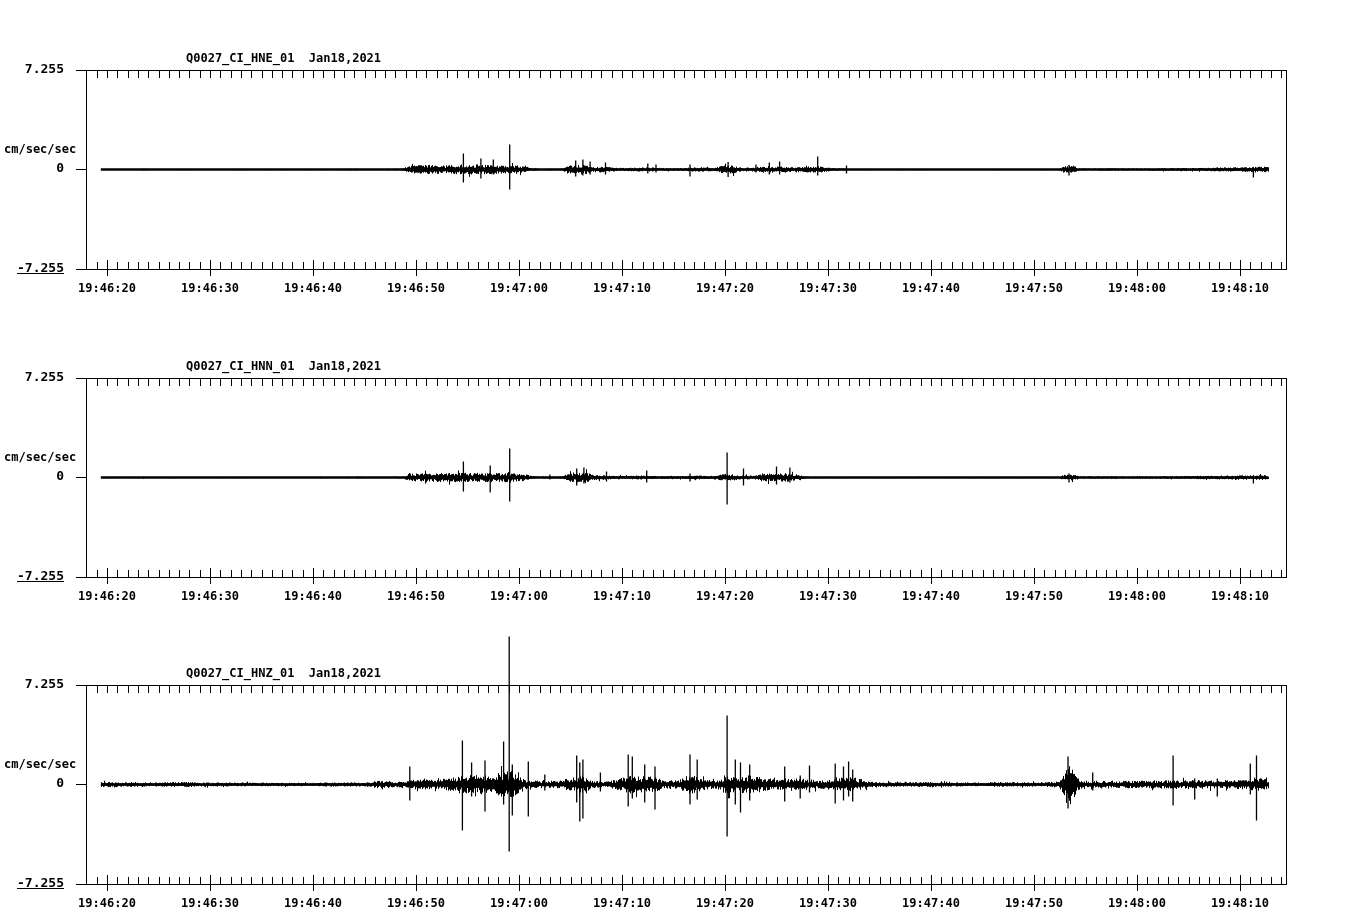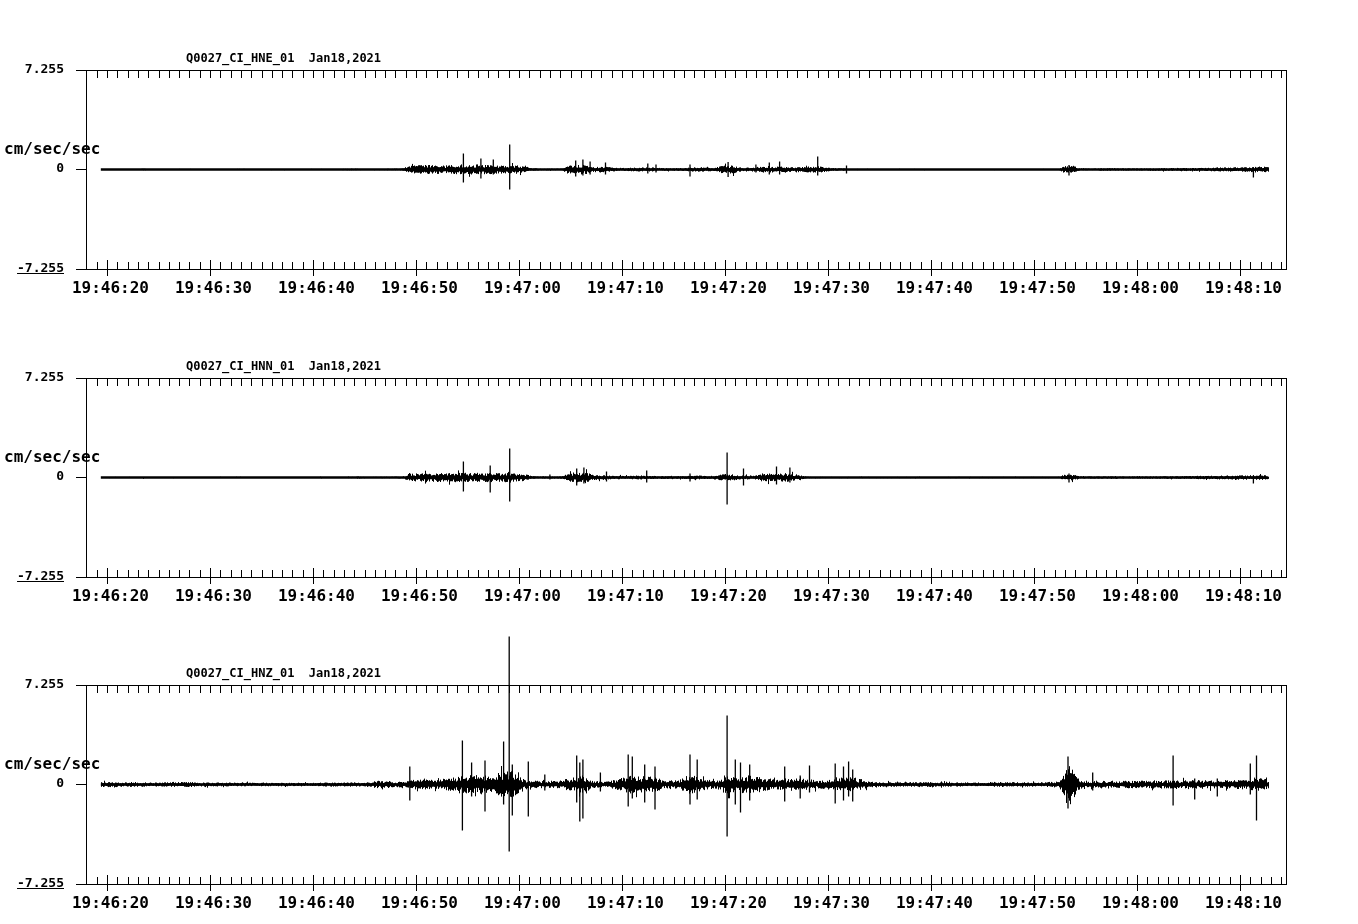--- a/index.html
+++ b/index.html
@@ -16,22 +16,22 @@
   .lbl{position:absolute;font-weight:bold;white-space:pre;line-height:14px;}
   .panel-labels{position:absolute;left:0;top:0;width:0;height:0;}
   .p0{--T:51px;}
   .p1{--T:359px;}
   .p2{--T:666px;}
   .title{font-size:12px;left:186px;top:calc(var(--T) - 19px);}
   .ytick{font-size:13px;left:0;width:64px;text-align:right;}
   .ytick-top{top:calc(var(--T) - 8px);}
   .ytick-zero{top:calc(var(--T) + 91px);}
   .ytick-bottom{top:calc(var(--T) + 191px);text-decoration:underline;}
-  .ylabel{font-size:16px;left:4px;top:calc(var(--T) + 72px);}
-  .xtick{position:absolute;font-size:16px;font-weight:bold;width:84px;text-align:right;line-height:14px;white-space:pre;}
+  .ylabel{font-size:12px;left:4px;top:calc(var(--T) + 72px);}
+  .xtick{position:absolute;font-size:12px;font-weight:bold;width:84px;text-align:center;line-height:14px;white-space:pre;}
 </style>
 </head>
 <body>
 
 <div class="stage">
   <svg id="plot-canvas" width="1358" height="924" viewBox="0 0 1358 924">
       <path d="M86,51 H1286 V250 H86 Z" stroke="#000000" stroke-width="1" fill="none" shape-rendering="crispEdges"></path>
       <path d="M76,51 H86M76,150.5 H86M76,250 H86M86.5,51 V59M86.5,243 V250M97.5,51 V59M97.5,243 V250M107.5,51 V59M107.5,241 V257M117.5,51 V59M117.5,243 V250M128.5,51 V59M128.5,243 V250M138.5,51 V59M138.5,243 V250M148.5,51 V59M148.5,243 V250M159.5,51 V59M159.5,243 V250M169.5,51 V59M169.5,243 V250M179.5,51 V59M179.5,243 V250M189.5,51 V59M189.5,243 V250M200.5,51 V59M200.5,243 V250M210.5,51 V59M210.5,241 V257M220.5,51 V59M220.5,243 V250M231.5,51 V59M231.5,243 V250M241.5,51 V59M241.5,243 V250M251.5,51 V59M251.5,243 V250M262.5,51 V59M262.5,243 V250M272.5,51 V59M272.5,243 V250M282.5,51 V59M282.5,243 V250M292.5,51 V59M292.5,243 V250M303.5,51 V59M303.5,243 V250M313.5,51 V59M313.5,241 V257M323.5,51 V59M323.5,243 V250M334.5,51 V59M334.5,243 V250M344.5,51 V59M344.5,243 V250M354.5,51 V59M354.5,243 V250M365.5,51 V59M365.5,243 V250M375.5,51 V59M375.5,243 V250M385.5,51 V59M385.5,243 V250M395.5,51 V59M395.5,243 V250M406.5,51 V59M406.5,243 V250M416.5,51 V59M416.5,241 V257M426.5,51 V59M426.5,243 V250M437.5,51 V59M437.5,243 V250M447.5,51 V59M447.5,243 V250M457.5,51 V59M457.5,243 V250M468.5,51 V59M468.5,243 V250M478.5,51 V59M478.5,243 V250M488.5,51 V59M488.5,243 V250M498.5,51 V59M498.5,243 V250M509.5,51 V59M509.5,243 V250M519.5,51 V59M519.5,241 V257M529.5,51 V59M529.5,243 V250M540.5,51 V59M540.5,243 V250M550.5,51 V59M550.5,243 V250M560.5,51 V59M560.5,243 V250M571.5,51 V59M571.5,243 V250M581.5,51 V59M581.5,243 V250M591.5,51 V59M591.5,243 V250M601.5,51 V59M601.5,243 V250M612.5,51 V59M612.5,243 V250M622.5,51 V59M622.5,241 V257M632.5,51 V59M632.5,243 V250M643.5,51 V59M643.5,243 V250M653.5,51 V59M653.5,243 V250M663.5,51 V59M663.5,243 V250M674.5,51 V59M674.5,243 V250M684.5,51 V59M684.5,243 V250M694.5,51 V59M694.5,243 V250M704.5,51 V59M704.5,243 V250M715.5,51 V59M715.5,243 V250M725.5,51 V59M725.5,241 V257M735.5,51 V59M735.5,243 V250M746.5,51 V59M746.5,243 V250M756.5,51 V59M756.5,243 V250M766.5,51 V59M766.5,243 V250M777.5,51 V59M777.5,243 V250M787.5,51 V59M787.5,243 V250M797.5,51 V59M797.5,243 V250M807.5,51 V59M807.5,243 V250M818.5,51 V59M818.5,243 V250M828.5,51 V59M828.5,241 V257M838.5,51 V59M838.5,243 V250M849.5,51 V59M849.5,243 V250M859.5,51 V59M859.5,243 V250M869.5,51 V59M869.5,243 V250M880.5,51 V59M880.5,243 V250M890.5,51 V59M890.5,243 V250M900.5,51 V59M900.5,243 V250M910.5,51 V59M910.5,243 V250M921.5,51 V59M921.5,243 V250M931.5,51 V59M931.5,241 V257M941.5,51 V59M941.5,243 V250M952.5,51 V59M952.5,243 V250M962.5,51 V59M962.5,243 V250M972.5,51 V59M972.5,243 V250M983.5,51 V59M983.5,243 V250M993.5,51 V59M993.5,243 V250M1003.5,51 V59M1003.5,243 V250M1013.5,51 V59M1013.5,243 V250M1024.5,51 V59M1024.5,243 V250M1034.5,51 V59M1034.5,241 V257M1044.5,51 V59M1044.5,243 V250M1055.5,51 V59M1055.5,243 V250M1065.5,51 V59M1065.5,243 V250M1075.5,51 V59M1075.5,243 V250M1086.5,51 V59M1086.5,243 V250M1096.5,51 V59M1096.5,243 V250M1106.5,51 V59M1106.5,243 V250M1116.5,51 V59M1116.5,243 V250M1127.5,51 V59M1127.5,243 V250M1137.5,51 V59M1137.5,241 V257M1147.5,51 V59M1147.5,243 V250M1158.5,51 V59M1158.5,243 V250M1168.5,51 V59M1168.5,243 V250M1178.5,51 V59M1178.5,243 V250M1189.5,51 V59M1189.5,243 V250M1199.5,51 V59M1199.5,243 V250M1209.5,51 V59M1209.5,243 V250M1219.5,51 V59M1219.5,243 V250M1230.5,51 V59M1230.5,243 V250M1240.5,51 V59M1240.5,241 V257M1250.5,51 V59M1250.5,243 V250M1261.5,51 V59M1261.5,243 V250M1271.5,51 V59M1271.5,243 V250M1281.5,51 V59M1281.5,243 V250" stroke="#000000" stroke-width="1" fill="none" shape-rendering="crispEdges"></path>
       <path d="M100.82,150.5 H1267.8100000000002" stroke="#000000" stroke-width="2.5" fill="none"></path>
       <path d="M104.5,150.1 V150.8M106.5,150.2 V150.9M108.5,150.1 V150.9M110.5,150.1 V150.8M111.5,150.1 V150.9M119.5,150.2 V150.9M122.5,150.1 V150.7M123.5,150.2 V150.9M125.5,150.2 V150.9M126.5,150.0 V150.9M128.5,150.1 V150.7M137.5,150.1 V150.7M138.5,150.0 V150.8M141.5,149.9 V151.0M142.5,149.8 V150.9M143.5,149.8 V151.2M144.5,149.8 V150.9M145.5,149.9 V151.2M148.5,150.3 V150.9M151.5,150.2 V150.9M157.5,150.1 V150.9M160.5,150.3 V150.9M161.5,150.1 V150.9M163.5,150.1 V150.7M168.5,150.1 V150.9M174.5,150.1 V150.6M175.5,150.1 V150.7M176.5,150.1 V150.9M179.5,149.9 V150.7M182.5,150.1 V150.9M189.5,150.1 V150.8M190.5,149.9 V150.7M191.5,150.1 V150.7M194.5,150.1 V150.8M195.5,150.1 V150.8M201.5,150.1 V150.8M205.5,150.1 V150.8M207.5,150.0 V150.8M210.5,150.2 V150.9M215.5,150.1 V150.7M234.5,150.2 V150.9M235.5,150.1 V150.8M237.5,149.9 V150.8M239.5,149.9 V151.0M243.5,149.9 V150.7M244.5,149.9 V150.7M252.5,150.1 V150.9M254.5,150.0 V150.7M258.5,150.0 V150.7M266.5,150.3 V150.9M267.5,150.1 V150.8M270.5,150.3 V150.9M271.5,150.1 V151.1M282.5,150.1 V150.9M284.5,150.2 V151.2M290.5,150.0 V150.9M292.5,150.0 V150.9M294.5,150.0 V150.9M297.5,150.1 V150.8M301.5,150.2 V150.9M308.5,150.1 V150.9M311.5,149.9 V150.9M314.5,150.2 V151.0M321.5,149.9 V150.9M324.5,150.1 V150.9M336.5,150.1 V151.0M338.5,150.0 V150.9M342.5,150.1 V151.1M343.5,149.9 V151.1M344.5,150.0 V150.7M345.5,149.9 V150.8M346.5,150.1 V151.1M347.5,149.9 V151.2M348.5,150.0 V151.0M349.5,150.1 V151.2M350.5,150.0 V150.8M351.5,149.7 V151.2M352.5,149.9 V151.0M353.5,150.1 V151.1M354.5,150.1 V151.0M355.5,149.7 V151.1M356.5,149.9 V151.1M357.5,149.8 V151.0M360.5,150.2 V151.1M361.5,150.2 V150.9M365.5,150.1 V150.8M366.5,150.1 V150.7M369.5,150.0 V150.9M371.5,150.2 V151.0M373.5,150.2 V151.0M374.5,150.3 V151.2M375.5,150.1 V150.7M376.5,150.3 V151.0M377.5,150.3 V151.0M378.5,150.1 V150.9M379.5,150.3 V151.1M380.5,150.1 V151.0M381.5,150.0 V151.0M382.5,150.0 V150.7M383.5,150.0 V150.9M384.5,150.1 V151.1M385.5,150.2 V151.0M386.5,150.1 V150.9M387.5,149.8 V151.2M388.5,149.8 V150.8M390.5,150.2 V150.9M391.5,150.2 V151.1M392.5,149.9 V151.1M393.5,150.1 V151.1M394.5,149.7 V150.9M395.5,149.8 V151.2M396.5,149.7 V150.9M397.5,149.9 V151.1M398.5,150.0 V151.0M399.5,149.9 V150.8M400.5,149.8 V151.3M401.5,149.7 V150.9M402.5,149.5 V151.4M403.5,149.5 V151.7M404.5,149.3 V151.6M405.5,148.2 V152.0M406.5,149.1 V152.8M407.5,148.3 V152.2M408.5,147.8 V153.2M409.5,147.4 V152.4M410.5,148.6 V152.9M411.5,146.8 V153.6M412.5,144.9 V153.3M413.5,147.0 V152.4M414.5,146.5 V154.4M415.5,147.4 V153.7M416.5,147.0 V153.6M417.5,147.2 V153.7M418.5,146.3 V153.8M419.5,146.2 V153.6M420.5,146.4 V154.7M421.5,146.2 V154.3M422.5,147.2 V153.0M423.5,146.7 V153.7M424.5,148.2 V152.8M425.5,146.0 V153.5M426.5,146.8 V153.2M427.5,148.5 V154.5M428.5,146.1 V155.0M429.5,146.0 V154.6M430.5,148.4 V152.6M431.5,146.9 V153.3M432.5,146.2 V154.6M433.5,148.1 V153.4M434.5,147.1 V152.4M435.5,146.6 V153.9M436.5,147.1 V152.7M437.5,147.5 V154.9M438.5,148.1 V154.9M439.5,148.2 V152.5M440.5,148.0 V153.4M441.5,147.2 V153.9M442.5,147.6 V153.6M443.5,146.5 V152.5M444.5,147.4 V152.3M445.5,149.0 V152.2M446.5,146.3 V154.1M447.5,147.8 V152.5M448.5,146.7 V153.4M449.5,146.4 V153.2M450.5,147.8 V153.1M451.5,146.1 V154.6M452.5,147.5 V153.1M453.5,147.9 V154.6M454.5,148.1 V155.0M455.5,148.4 V153.6M456.5,147.8 V155.2M457.5,148.0 V153.1M458.5,147.3 V153.4M459.5,148.4 V152.3M460.5,146.4 V155.2M461.5,145.4 V154.9M462.5,148.4 V153.3M463.5,145.5 V153.3M464.5,148.3 V154.5M465.5,148.2 V154.2M466.5,147.4 V153.5M467.5,148.4 V153.0M468.5,147.6 V155.0M469.5,146.2 V157.8M470.5,147.9 V154.7M471.5,147.8 V155.5M472.5,147.2 V154.3M473.5,146.5 V152.8M474.5,148.6 V154.1M475.5,148.6 V154.1M476.5,145.5 V154.8M477.5,145.4 V154.6M478.5,147.2 V155.1M479.5,146.8 V152.6M480.5,148.4 V153.0M481.5,146.5 V154.5M482.5,146.2 V152.6M483.5,148.2 V152.5M484.5,148.6 V155.2M485.5,146.0 V153.5M486.5,148.0 V154.9M487.5,146.1 V154.2M488.5,146.3 V153.7M489.5,148.1 V154.8M490.5,146.3 V155.1M491.5,146.5 V155.0M492.5,147.2 V153.8M493.5,148.6 V153.8M494.5,147.8 V154.7M495.5,147.9 V153.7M496.5,147.8 V154.7M497.5,146.6 V152.2M498.5,148.8 V154.4M499.5,147.5 V152.7M500.5,147.7 V152.8M501.5,146.6 V154.6M502.5,147.0 V153.1M503.5,146.8 V154.1M504.5,148.4 V153.4M505.5,147.1 V154.4M506.5,148.3 V152.5M507.5,147.9 V152.8M508.5,148.5 V153.9M509.5,148.0 V154.3M510.5,147.2 V154.4M511.5,147.2 V153.9M512.5,144.0 V152.5M513.5,147.2 V153.0M514.5,148.7 V153.6M515.5,146.7 V152.6M516.5,147.0 V154.8M517.5,146.4 V153.3M518.5,148.3 V153.2M519.5,148.7 V152.0M520.5,147.8 V156.1M521.5,149.0 V153.6M522.5,147.4 V152.4M523.5,147.7 V152.3M524.5,147.8 V153.1M525.5,146.7 V152.8M526.5,148.1 V152.2M527.5,147.9 V152.0M528.5,148.6 V151.9M529.5,149.1 V151.3M530.5,149.2 V151.5M531.5,149.3 V151.3M532.5,149.9 V151.3M533.5,149.6 V151.7M534.5,149.5 V151.5M535.5,149.3 V151.5M536.5,149.4 V151.2M537.5,149.8 V151.4M538.5,150.0 V151.4M540.5,149.8 V150.9M541.5,150.0 V151.2M542.5,150.2 V151.0M543.5,150.2 V151.1M544.5,149.9 V150.8M545.5,150.0 V150.8M546.5,150.2 V151.3M547.5,149.8 V151.2M548.5,149.9 V151.2M549.5,149.8 V150.9M550.5,150.0 V151.8M551.5,149.7 V151.0M552.5,149.8 V150.9M553.5,150.1 V151.1M554.5,149.9 V150.9M555.5,150.0 V151.2M556.5,149.8 V151.0M557.5,149.7 V150.8M558.5,149.9 V151.0M559.5,150.1 V151.0M560.5,149.7 V150.8M561.5,149.7 V150.8M562.5,149.7 V151.2M563.5,149.5 V151.8M564.5,149.1 V152.8M565.5,148.6 V152.2M566.5,148.0 V151.8M567.5,147.6 V154.5M568.5,147.9 V153.9M569.5,146.8 V152.6M570.5,146.5 V154.4M571.5,146.8 V153.4M572.5,148.5 V153.5M573.5,148.2 V153.8M574.5,146.9 V154.2M575.5,146.9 V153.1M576.5,148.4 V153.9M577.5,148.7 V152.7M578.5,146.0 V153.8M579.5,148.5 V153.3M580.5,148.6 V153.1M581.5,148.6 V155.4M582.5,148.4 V155.0M583.5,145.9 V153.8M584.5,146.5 V152.2M585.5,146.7 V154.9M586.5,147.0 V155.0M587.5,146.9 V152.4M588.5,148.3 V153.3M589.5,148.0 V154.1M590.5,148.0 V153.0M591.5,148.2 V152.5M592.5,148.6 V151.7M593.5,148.2 V152.9M594.5,149.3 V151.5M595.5,149.5 V153.2M596.5,149.0 V151.9M597.5,147.9 V152.1M598.5,149.5 V151.9M599.5,148.8 V153.2M600.5,148.7 V153.5M601.5,147.9 V153.0M602.5,148.1 V152.9M603.5,149.4 V153.2M604.5,148.7 V152.4M605.5,148.4 V152.9M606.5,147.9 V152.1M607.5,148.1 V151.6M608.5,148.2 V152.2M609.5,148.1 V152.7M610.5,148.4 V151.3M611.5,148.7 V152.0M612.5,148.6 V151.8M613.5,149.1 V152.4M614.5,149.2 V152.4M615.5,149.3 V151.4M616.5,148.8 V152.0M617.5,149.5 V151.6M618.5,149.6 V151.4M619.5,149.7 V151.6M620.5,148.8 V151.1M621.5,149.5 V151.3M622.5,149.0 V151.3M623.5,148.9 V151.4M624.5,149.9 V151.9M625.5,149.6 V151.8M626.5,149.6 V151.4M627.5,149.5 V151.8M628.5,149.0 V152.1M629.5,149.6 V151.9M630.5,148.7 V151.6M631.5,149.5 V152.3M632.5,149.1 V151.5M633.5,149.8 V152.3M634.5,148.6 V152.0M635.5,149.2 V151.7M636.5,149.6 V152.2M637.5,149.6 V152.2M638.5,149.6 V152.5M639.5,148.8 V152.5M640.5,149.3 V152.1M641.5,149.0 V151.7M642.5,148.4 V152.4M643.5,148.7 V151.5M644.5,149.5 V151.5M645.5,149.7 V151.7M646.5,148.4 V151.9M647.5,148.7 V151.8M648.5,149.2 V151.6M649.5,148.8 V152.5M650.5,149.7 V151.8M651.5,149.4 V151.5M652.5,148.4 V152.5M653.5,148.5 V152.1M654.5,149.0 V151.3M655.5,149.7 V151.4M656.5,149.7 V152.2M657.5,149.0 V151.2M658.5,149.4 V151.2M659.5,148.9 V151.1M660.5,149.7 V151.2M661.5,149.1 V151.2M662.5,149.3 V151.5M663.5,149.2 V151.3M664.5,150.0 V151.8M665.5,150.0 V151.6M666.5,149.2 V151.4M667.5,149.7 V151.9M668.5,149.6 V152.5M669.5,149.7 V151.2M670.5,149.4 V151.2M671.5,149.9 V151.2M672.5,149.7 V151.4M673.5,149.5 V151.4M674.5,149.5 V151.8M675.5,149.9 V151.0M676.5,149.1 V151.1M677.5,149.7 V151.5M678.5,149.5 V151.8M679.5,149.8 V151.4M680.5,149.0 V151.2M681.5,149.7 V151.4M682.5,149.8 V151.8M683.5,149.8 V151.9M684.5,149.5 V151.4M685.5,149.1 V151.5M686.5,149.4 V151.7M687.5,149.7 V152.0M688.5,148.7 V152.3M689.5,149.4 V151.5M690.5,148.6 V151.4M691.5,149.0 V152.1M692.5,149.3 V152.6M693.5,149.5 V152.3M694.5,148.3 V151.4M695.5,148.8 V152.5M696.5,149.6 V152.1M697.5,148.9 V151.9M698.5,149.2 V152.7M699.5,149.3 V152.5M700.5,148.8 V152.2M701.5,148.2 V151.8M702.5,149.1 V152.6M703.5,148.6 V152.6M704.5,148.8 V151.9M705.5,148.8 V151.2M706.5,148.6 V151.7M707.5,147.8 V151.5M708.5,148.7 V152.3M709.5,149.1 V152.2M710.5,149.6 V152.3M711.5,149.3 V151.8M712.5,149.4 V151.5M713.5,149.7 V151.9M714.5,149.5 V152.0M715.5,148.8 V151.8M716.5,149.0 V152.2M717.5,148.0 V152.3M718.5,149.2 V152.0M719.5,147.6 V153.1M720.5,147.3 V152.3M721.5,147.1 V154.1M722.5,147.1 V154.0M723.5,147.3 V153.2M724.5,146.7 V152.8M725.5,144.6 V153.2M726.5,148.2 V153.8M727.5,147.3 V152.2M728.5,147.3 V152.7M729.5,149.1 V153.1M730.5,148.0 V154.5M731.5,146.5 V153.5M732.5,146.8 V154.2M733.5,148.4 V157.0M734.5,148.4 V154.1M735.5,149.0 V153.8M736.5,147.6 V153.3M737.5,149.2 V152.1M738.5,148.9 V151.5M739.5,148.5 V152.7M740.5,148.4 V152.7M741.5,149.3 V151.4M742.5,149.3 V151.4M743.5,149.6 V152.1M744.5,149.7 V151.5M745.5,149.6 V151.4M746.5,148.8 V152.6M747.5,148.5 V151.7M748.5,148.7 V152.1M749.5,149.4 V151.3M750.5,149.1 V151.3M751.5,149.0 V151.8M752.5,149.0 V152.6M753.5,148.7 V151.3M754.5,149.3 V152.6M755.5,149.4 V151.7M756.5,148.7 V152.5M757.5,147.9 V151.5M758.5,148.7 V151.8M759.5,149.1 V152.8M760.5,147.9 V152.4M761.5,148.7 V152.9M762.5,148.1 V153.1M763.5,147.9 V153.6M764.5,148.0 V152.3M765.5,149.0 V153.1M766.5,148.8 V152.1M767.5,148.9 V152.7M768.5,147.0 V151.8M769.5,147.1 V153.1M770.5,149.2 V153.4M771.5,148.4 V151.8M772.5,147.9 V153.5M773.5,149.2 V152.7M774.5,149.2 V152.4M775.5,148.5 V152.3M776.5,148.9 V152.5M777.5,147.6 V152.2M778.5,147.9 V152.0M779.5,148.9 V151.8M780.5,147.8 V152.0M781.5,147.6 V152.8M782.5,148.6 V153.0M783.5,148.9 V153.0M784.5,148.7 V153.1M785.5,149.5 V153.7M786.5,148.0 V153.0M787.5,148.8 V152.6M788.5,148.5 V152.0M789.5,149.2 V152.8M790.5,148.7 V152.9M791.5,148.2 V151.9M792.5,148.2 V151.4M793.5,149.1 V152.0M794.5,149.6 V151.4M795.5,148.7 V152.6M796.5,149.2 V153.4M797.5,148.3 V151.5M798.5,148.2 V153.2M799.5,148.2 V152.0M800.5,148.7 V152.5M801.5,149.2 V152.0M802.5,148.0 V152.6M803.5,149.3 V152.7M804.5,148.1 V152.9M805.5,148.4 V153.0M806.5,146.7 V153.2M807.5,148.5 V153.4M808.5,147.5 V153.3M809.5,148.9 V152.8M810.5,148.1 V153.4M811.5,148.5 V152.4M812.5,149.3 V152.4M813.5,147.8 V153.6M814.5,148.8 V153.1M815.5,148.2 V153.5M816.5,148.5 V151.9M817.5,148.7 V152.5M818.5,147.3 V152.5M819.5,149.0 V152.9M820.5,147.6 V152.8M821.5,147.8 V153.4M822.5,148.0 V152.9M823.5,148.6 V152.0M824.5,149.4 V153.0M825.5,148.9 V152.0M826.5,148.8 V152.6M827.5,149.3 V152.1M828.5,148.7 V152.4M829.5,148.8 V152.1M830.5,149.8 V151.6M831.5,149.4 V151.7M832.5,149.4 V151.3M833.5,149.1 V151.7M834.5,149.8 V151.0M835.5,149.2 V151.5M836.5,150.0 V151.7M837.5,150.0 V151.7M838.5,149.4 V151.4M839.5,149.4 V151.2M840.5,149.5 V151.2M841.5,149.5 V151.0M842.5,149.8 V151.2M843.5,149.5 V151.7M844.5,149.6 V151.4M845.5,149.9 V151.2M846.5,150.0 V150.8M848.5,150.2 V151.1M849.5,150.0 V151.2M850.5,150.0 V150.8M851.5,150.3 V151.0M853.5,150.2 V150.9M855.5,150.1 V151.0M856.5,150.1 V150.7M857.5,149.9 V151.1M858.5,150.0 V151.0M859.5,150.1 V151.0M860.5,150.1 V150.8M861.5,150.1 V151.0M862.5,150.0 V150.9M863.5,150.0 V150.7M864.5,150.0 V150.9M865.5,150.2 V150.9M867.5,149.8 V151.0M868.5,150.1 V151.0M869.5,150.2 V150.9M872.5,150.1 V150.9M873.5,150.3 V150.9M874.5,150.0 V150.9M876.5,150.3 V151.0M879.5,150.1 V150.9M880.5,150.1 V150.9M881.5,150.1 V150.9M882.5,150.1 V150.7M883.5,150.1 V150.9M885.5,150.3 V151.0M894.5,150.2 V151.0M898.5,150.1 V151.0M899.5,149.8 V150.9M903.5,150.0 V150.7M904.5,150.0 V150.8M905.5,150.1 V150.9M906.5,150.3 V150.9M907.5,150.2 V150.9M908.5,150.0 V150.8M912.5,150.2 V150.9M914.5,149.9 V150.9M916.5,150.3 V150.9M921.5,150.1 V150.7M923.5,150.2 V150.9M924.5,150.3 V151.2M926.5,150.3 V150.9M928.5,150.2 V151.0M944.5,150.1 V150.7M948.5,150.2 V150.9M954.5,150.1 V150.9M956.5,150.1 V150.9M957.5,150.3 V150.9M961.5,150.2 V150.9M970.5,150.1 V150.8M972.5,150.3 V150.9M974.5,150.2 V151.0M978.5,150.1 V150.8M983.5,150.2 V150.9M986.5,150.3 V150.9M994.5,150.3 V151.1M1009.5,150.1 V150.8M1010.5,150.2 V150.9M1015.5,150.1 V150.8M1017.5,150.1 V150.9M1023.5,150.1 V150.8M1024.5,150.2 V151.0M1026.5,150.3 V151.0M1029.5,150.3 V150.9M1031.5,150.1 V150.9M1034.5,150.0 V150.9M1037.5,150.1 V150.7M1038.5,150.1 V150.9M1039.5,150.1 V150.9M1043.5,149.9 V150.9M1047.5,150.1 V150.8M1048.5,150.0 V150.7M1049.5,150.3 V151.0M1054.5,150.3 V150.9M1056.5,150.1 V150.9M1058.5,150.0 V150.7M1059.5,150.1 V151.2M1060.5,149.3 V151.5M1061.5,149.6 V152.4M1062.5,148.2 V151.5M1063.5,147.9 V153.6M1064.5,148.4 V153.1M1065.5,147.1 V151.8M1066.5,148.5 V153.3M1067.5,147.4 V153.3M1068.5,149.1 V153.6M1069.5,146.9 V152.0M1070.5,147.9 V153.4M1071.5,147.1 V153.6M1072.5,147.6 V152.9M1073.5,146.8 V152.4M1074.5,147.5 V153.0M1075.5,147.6 V152.7M1076.5,149.0 V152.5M1077.5,149.8 V151.8M1078.5,149.9 V151.8M1079.5,149.5 V151.5M1080.5,150.0 V150.9M1081.5,149.4 V151.0M1082.5,149.9 V151.1M1083.5,149.1 V151.2M1084.5,149.8 V150.8M1085.5,149.6 V151.2M1086.5,149.7 V151.2M1087.5,149.8 V151.2M1088.5,149.6 V151.0M1089.5,149.8 V151.0M1091.5,149.9 V150.9M1092.5,149.9 V151.1M1093.5,149.8 V150.8M1094.5,149.6 V151.0M1095.5,149.5 V150.9M1096.5,150.0 V151.0M1097.5,150.0 V151.0M1098.5,149.6 V151.1M1099.5,149.9 V151.4M1100.5,149.5 V151.7M1101.5,149.3 V151.6M1102.5,150.0 V151.2M1103.5,149.6 V151.7M1104.5,149.7 V151.2M1105.5,149.8 V151.4M1106.5,149.8 V151.3M1107.5,149.3 V151.7M1108.5,149.6 V151.1M1109.5,149.2 V151.3M1110.5,149.5 V151.7M1111.5,149.6 V151.1M1112.5,149.3 V151.1M1113.5,150.0 V151.2M1114.5,149.1 V151.1M1115.5,149.7 V151.5M1116.5,149.8 V151.2M1117.5,149.5 V151.2M1118.5,149.6 V151.5M1119.5,149.9 V151.0M1120.5,149.7 V151.0M1121.5,149.8 V151.4M1122.5,149.4 V151.0M1123.5,149.4 V151.6M1124.5,150.1 V151.1M1125.5,149.7 V151.4M1126.5,150.0 V151.5M1127.5,149.7 V151.3M1128.5,149.4 V151.5M1129.5,149.5 V151.2M1130.5,149.8 V151.2M1131.5,150.0 V151.3M1132.5,149.5 V151.1M1133.5,149.6 V151.2M1134.5,149.6 V151.2M1135.5,150.1 V151.0M1136.5,149.5 V151.4M1137.5,149.5 V151.3M1138.5,150.0 V151.0M1139.5,149.9 V151.4M1140.5,149.7 V151.2M1141.5,149.5 V151.5M1142.5,149.9 V151.4M1143.5,150.1 V151.1M1144.5,149.5 V151.2M1145.5,150.0 V151.1M1146.5,149.6 V151.0M1147.5,149.8 V151.3M1148.5,149.8 V151.5M1149.5,149.7 V151.3M1150.5,149.6 V151.9M1151.5,150.0 V151.1M1152.5,150.0 V151.7M1153.5,149.6 V151.7M1154.5,150.0 V151.4M1155.5,149.9 V151.8M1156.5,149.8 V151.4M1157.5,149.8 V151.2M1158.5,149.7 V151.7M1159.5,149.5 V151.5M1160.5,150.0 V151.4M1161.5,149.2 V151.1M1162.5,149.6 V151.6M1163.5,149.5 V152.6M1164.5,149.1 V151.4M1165.5,149.9 V151.8M1166.5,149.5 V151.5M1167.5,150.0 V151.1M1168.5,150.0 V151.7M1169.5,149.6 V151.5M1170.5,149.6 V151.1M1171.5,149.0 V151.5M1172.5,149.4 V151.9M1173.5,149.1 V151.3M1174.5,149.9 V151.4M1175.5,149.7 V151.1M1176.5,149.9 V151.5M1177.5,148.9 V151.5M1178.5,149.3 V151.3M1179.5,149.8 V151.3M1180.5,149.4 V151.9M1181.5,149.5 V152.3M1182.5,149.4 V151.6M1183.5,149.0 V151.1M1184.5,149.1 V151.9M1185.5,149.5 V151.7M1186.5,149.0 V152.1M1187.5,149.9 V151.5M1188.5,149.7 V151.4M1189.5,150.0 V151.1M1190.5,149.4 V151.9M1191.5,149.9 V151.1M1192.5,149.0 V152.5M1193.5,149.0 V151.1M1194.5,149.9 V152.0M1195.5,149.1 V151.4M1196.5,150.0 V151.8M1197.5,149.8 V151.7M1198.5,149.2 V151.0M1199.5,149.0 V152.8M1200.5,149.0 V151.4M1201.5,148.9 V151.3M1202.5,149.0 V151.4M1203.5,149.4 V151.1M1204.5,149.5 V151.7M1205.5,148.9 V151.8M1206.5,149.6 V152.0M1207.5,149.4 V152.0M1208.5,148.8 V151.3M1209.5,149.6 V151.1M1210.5,149.4 V151.7M1211.5,149.8 V152.3M1212.5,149.2 V151.5M1213.5,148.7 V152.1M1214.5,149.4 V152.3M1215.5,148.9 V152.1M1216.5,148.6 V151.7M1217.5,148.3 V151.9M1218.5,149.3 V152.2M1219.5,149.3 V152.3M1220.5,148.4 V152.5M1221.5,149.0 V151.6M1222.5,148.8 V151.8M1223.5,149.6 V152.3M1224.5,148.4 V151.4M1225.5,148.4 V151.8M1226.5,149.2 V152.2M1227.5,149.4 V151.3M1228.5,148.6 V152.4M1229.5,149.0 V151.7M1230.5,148.6 V152.7M1231.5,149.3 V152.2M1232.5,149.4 V152.2M1233.5,148.6 V152.0M1234.5,148.3 V152.0M1235.5,148.2 V151.9M1236.5,149.2 V152.0M1237.5,148.6 V151.5M1238.5,149.2 V152.1M1239.5,149.2 V151.6M1240.5,148.8 V151.6M1241.5,148.4 V151.7M1242.5,148.3 V152.7M1243.5,148.8 V152.2M1244.5,148.3 V152.4M1245.5,148.2 V152.9M1246.5,148.4 V152.3M1247.5,149.5 V152.7M1248.5,149.1 V152.2M1249.5,148.4 V152.5M1250.5,148.9 V151.8M1251.5,149.5 V153.1M1252.5,148.2 V152.8M1253.5,148.1 V151.8M1254.5,149.5 V152.0M1255.5,147.9 V153.5M1256.5,148.6 V151.7M1257.5,148.5 V152.9M1258.5,148.0 V151.6M1259.5,147.5 V151.7M1260.5,148.2 V152.2M1261.5,148.0 V152.3M1262.5,149.3 V152.6M1263.5,149.0 V152.1M1264.5,147.7 V153.0M1265.5,148.1 V153.2M1266.5,148.1 V152.4M1267.5,148.1 V151.7M1268.5,148.3 V152.7" stroke="#000000" stroke-width="1" fill="none"></path>

